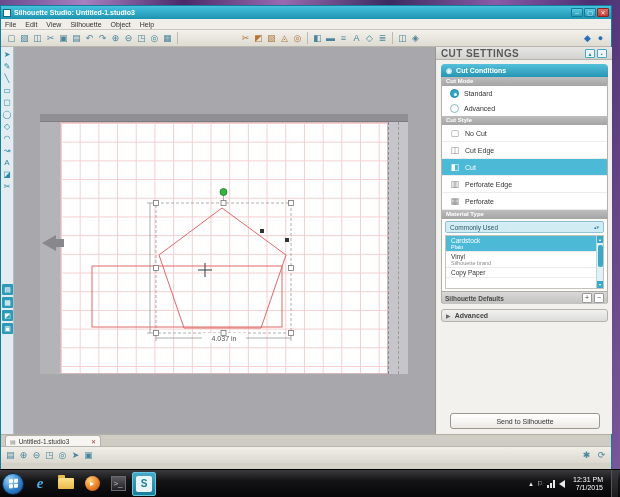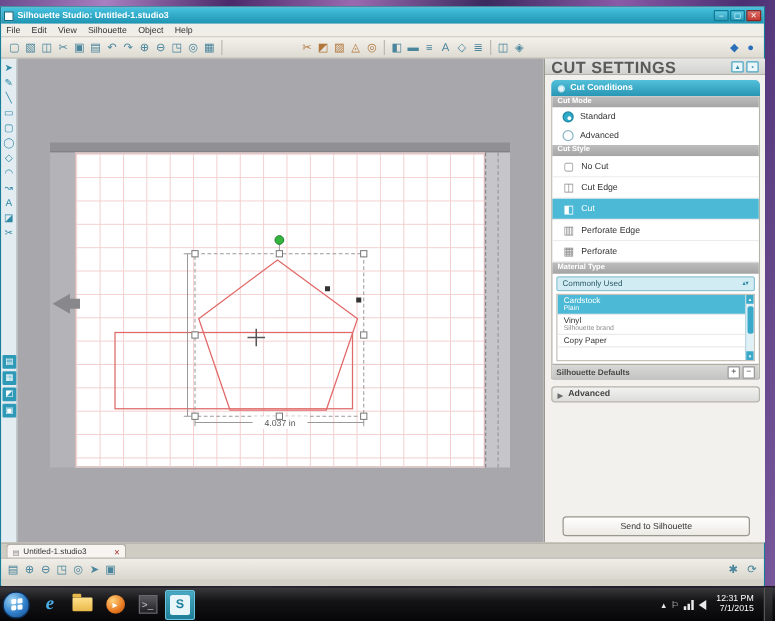--- a/index.html
+++ b/index.html
@@ -39,21 +39,21 @@
   .mat-right .inner-dash { position:absolute; left:9px; top:0; width:1px; height:100%; border-left:1px dashed #9a9a9e; }
   .page { position:absolute; left:46px; top:75px; width:328px; height:252px; background:#fff; border:1px solid #d8b8b8;
     background-image:
       linear-gradient(#f3cfcf 1px, transparent 1px),
       linear-gradient(90deg,#f3cfcf 1px, transparent 1px);
     background-size:18.7px 18.7px; }
   svg.overlay { position:absolute; left:0; top:0; width:421px; height:388px; }
   
   .panel { position:absolute; left:434px; top:41px; width:177px; height:387px; background:#f2f1ee; border-left:1px solid #9a978e; }
   .panel-head { position:absolute; left:0; top:0; width:100%; height:13px; background:linear-gradient(#e6e6e4,#d2d2cf); border-bottom:1px solid #b5b2aa; display:flex; align-items:center; padding:0 5px; }
-  .panel-head .ptitle { font-size:13px; font-weight:bold; color:#5a5a5a; letter-spacing:.4px; flex:1; }
+  .panel-head .ptitle { font-size:10px; font-weight:bold; color:#5a5a5a; letter-spacing:.4px; flex:1; }
   .phbtn { width:10px; height:9px; border:1px solid #4aa6c2; background:#eaf6fa; color:#2f8aa8; font-size:5px; line-height:8px; text-align:center; margin-left:2px; border-radius:1px; }
   .cond-bar { position:absolute; left:5px; top:17px; width:167px; height:13px; border-radius:4px 4px 0 0;
     background:linear-gradient(#54c0da,#2796b4); color:#fff; font-size:7px; font-weight:bold; display:flex; align-items:center; padding:0 5px; gap:4px; }
   .cond-bar .cicon { font-size:7px; color:#e8f8fc; }
   .groupbox { position:absolute; left:5px; top:30px; width:167px; height:226px; background:#fff; border:1px solid #b5b2aa; border-top:none; }
   .minihead { height:9px; background:linear-gradient(#bdbdbd,#a4a4a4); color:#fff; font-size:6px; line-height:9px; padding-left:4px; font-weight:bold; }
   .cutmode-row { height:15px; display:flex; align-items:center; gap:5px; padding-left:8px; background:#fff; }
   .radio { width:9px; height:9px; border-radius:50%; border:1px solid #8ab6c4; background:#fff; position:relative; }
   .cutmode-row.selected .radio { background:#2fa9c8; border-color:#1d86a2; }
   .cutmode-row.selected .radio::after { content:""; position:absolute; left:2.5px; top:2.5px; width:3px; height:3px; background:#fff; border-radius:50%; }

